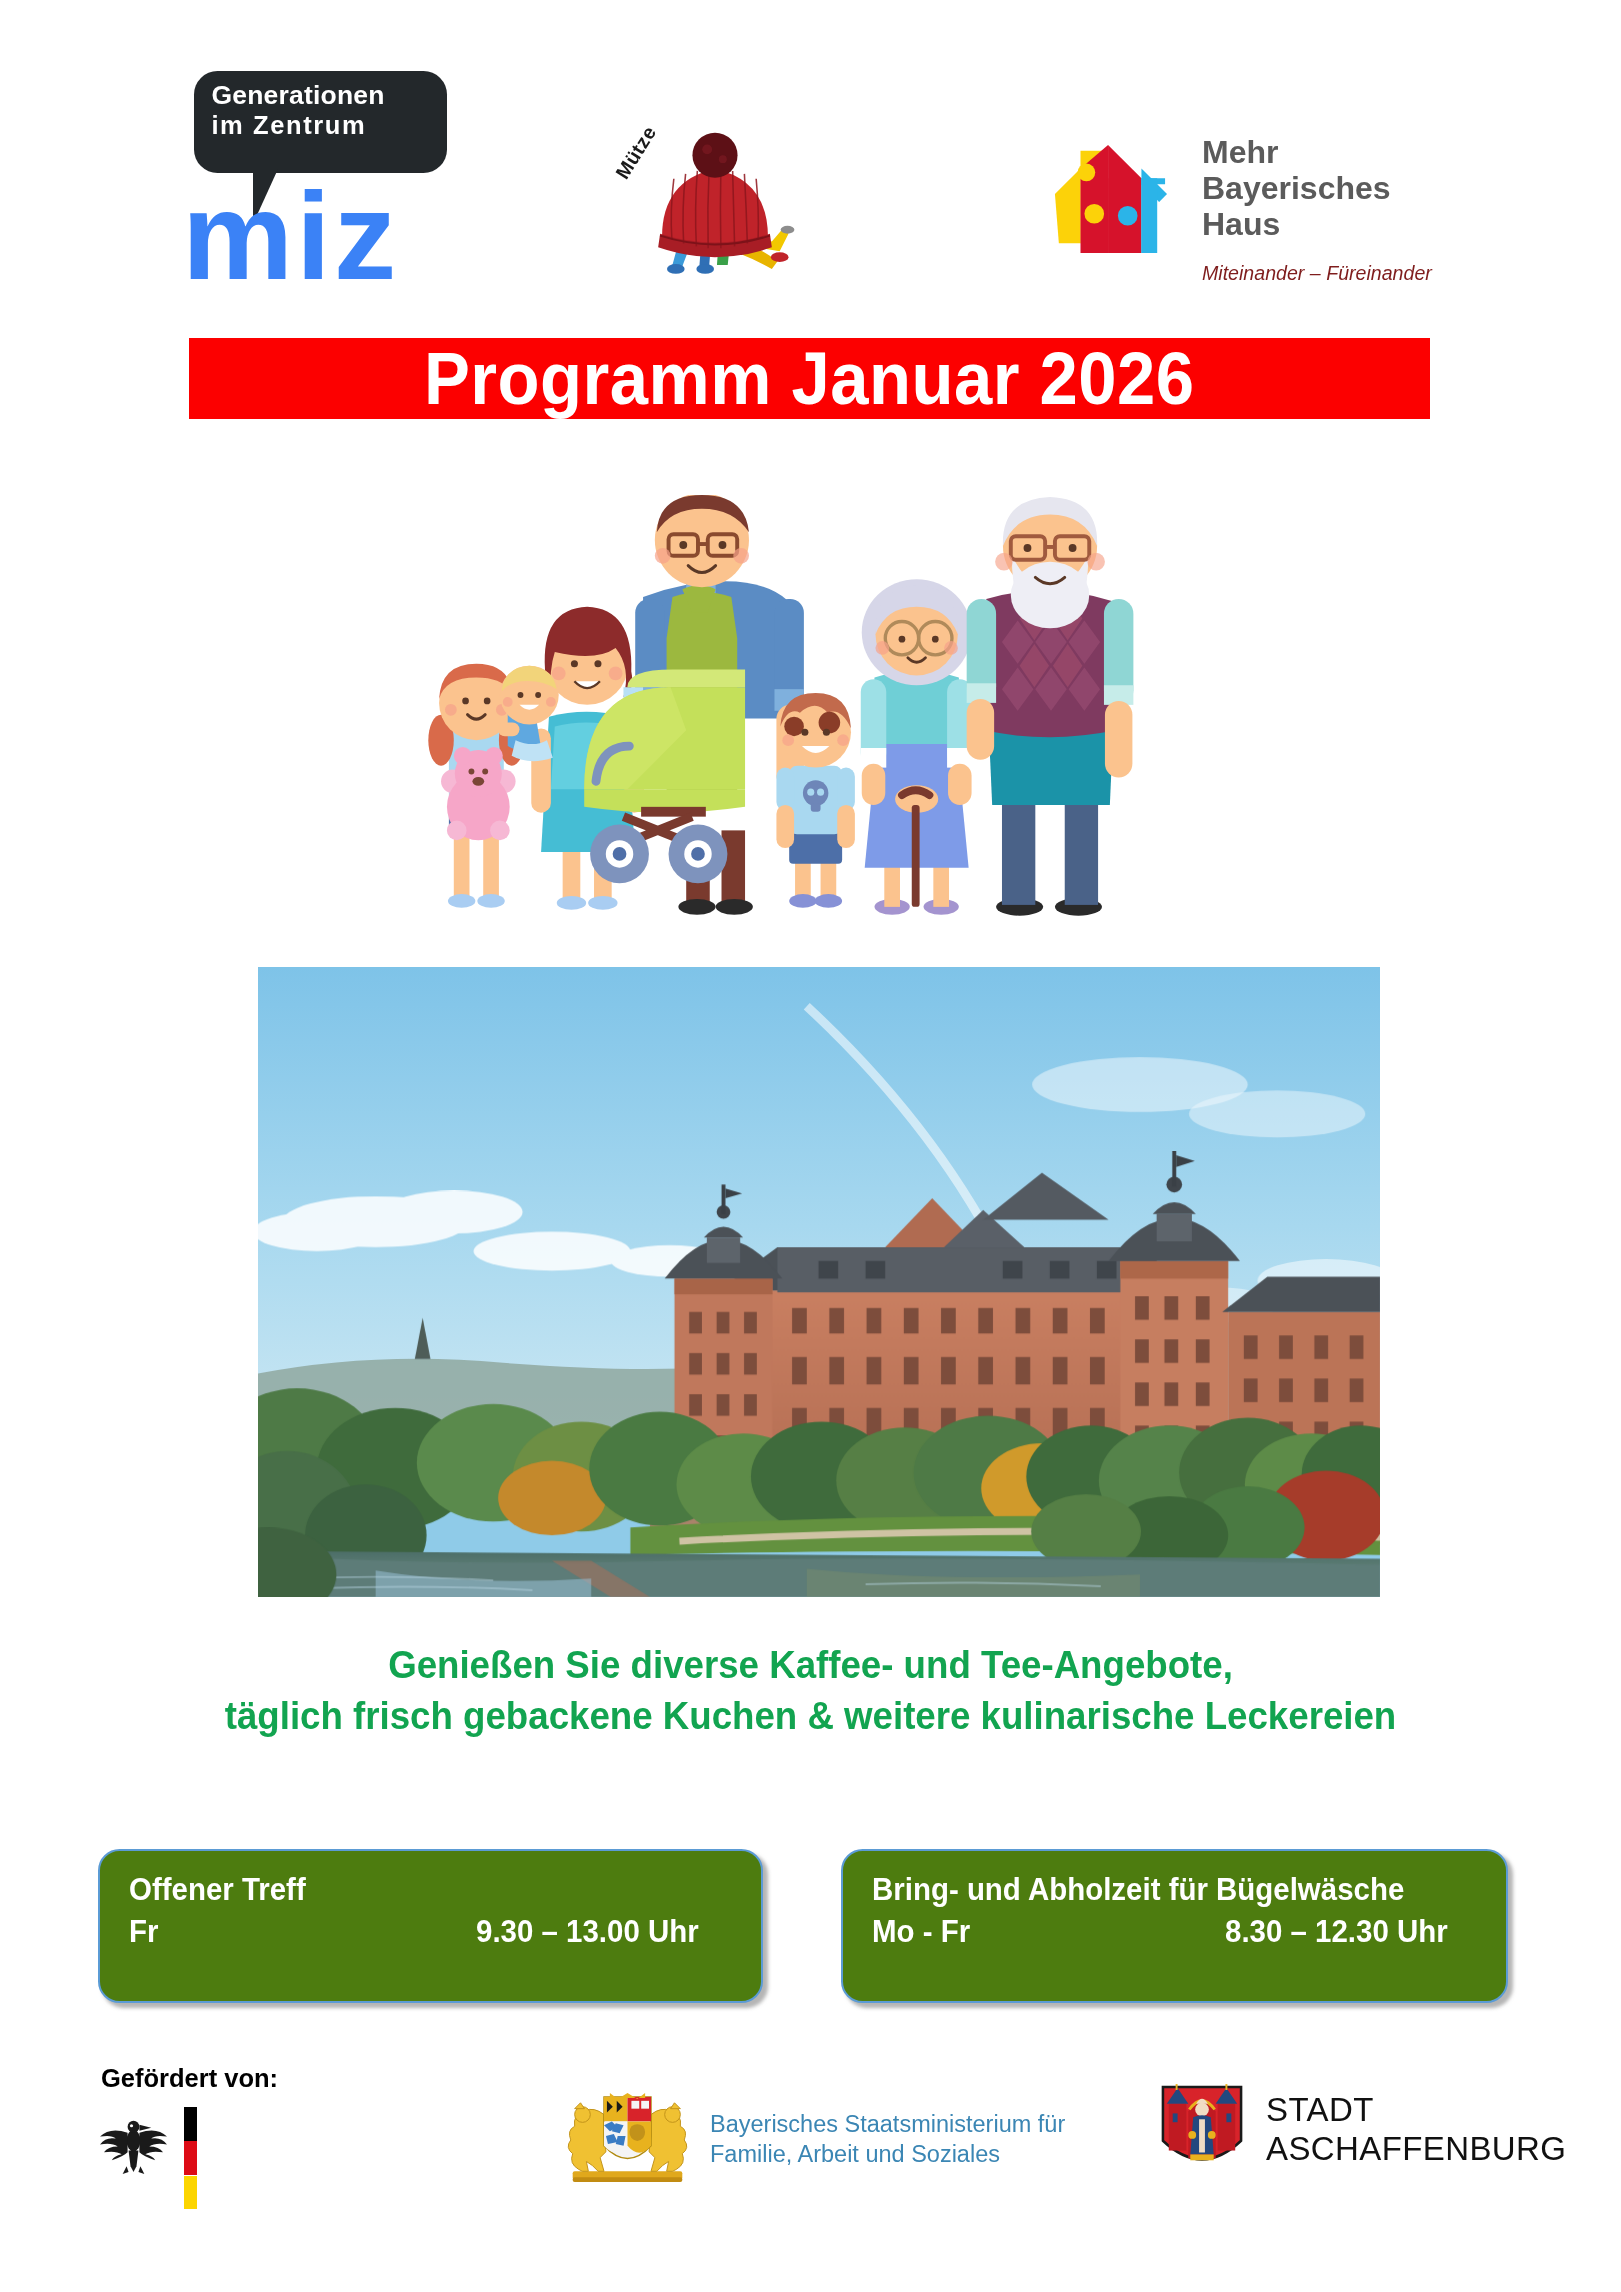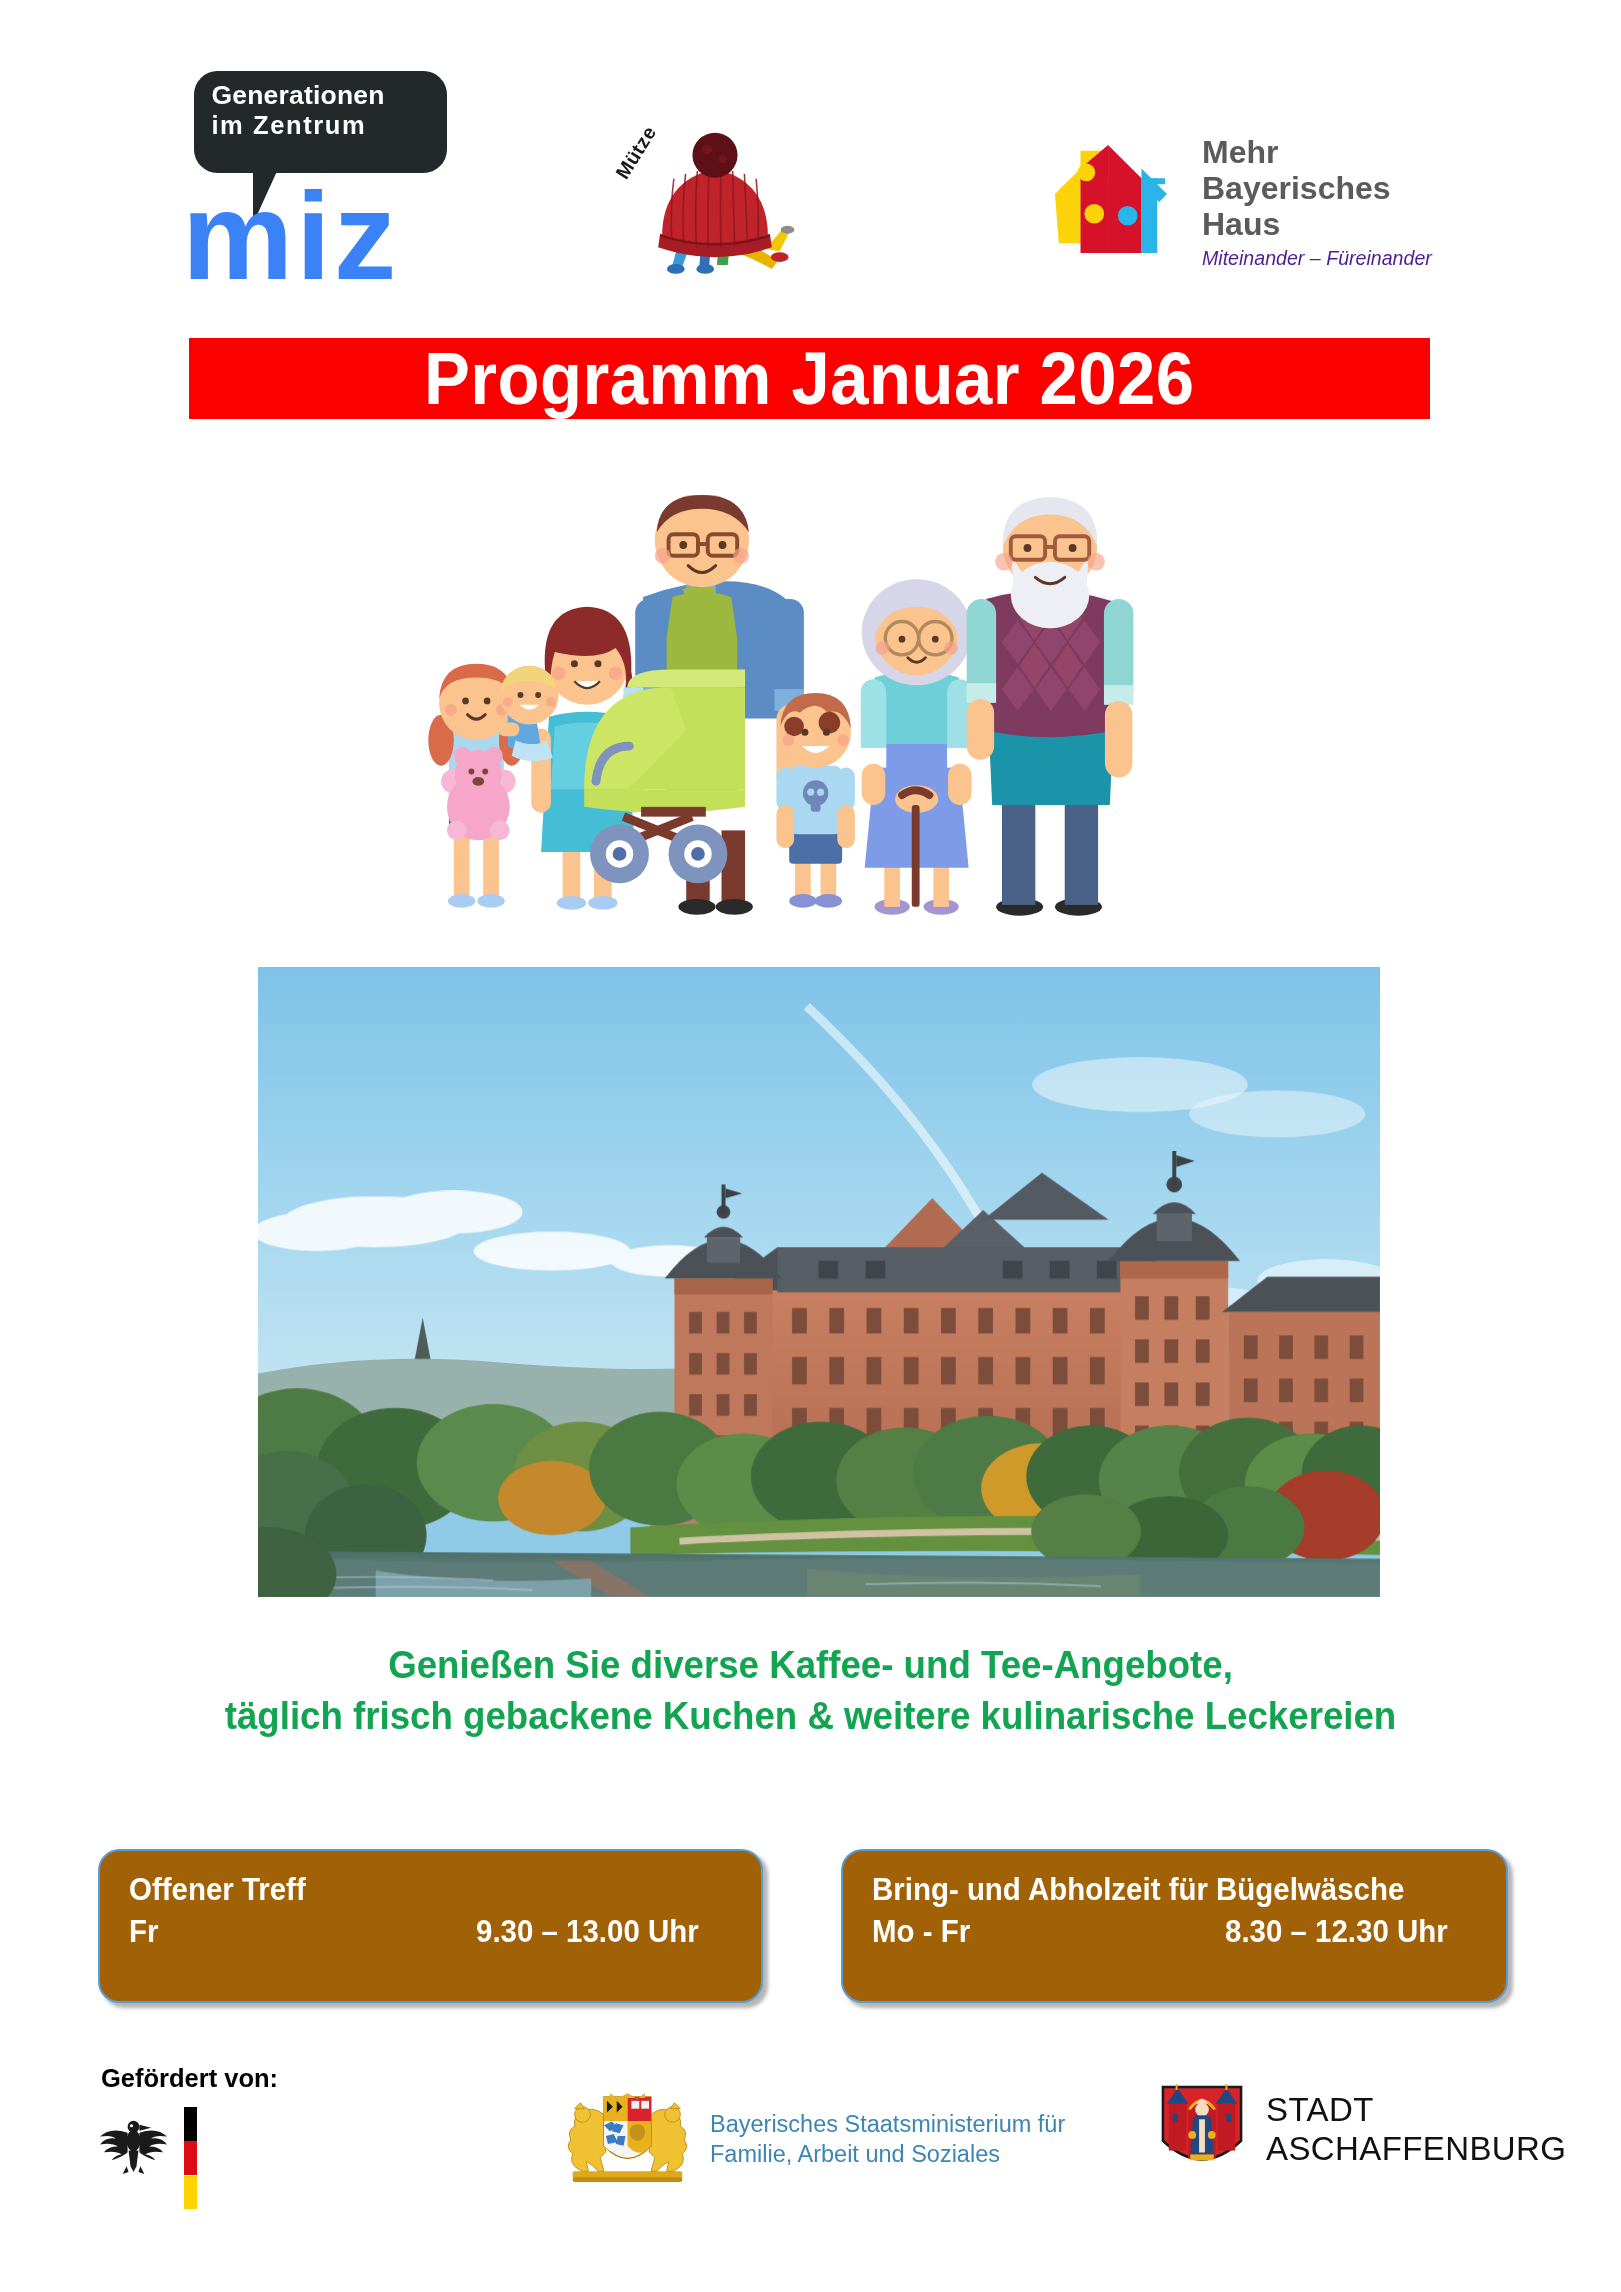--- a/index.html
+++ b/index.html
@@ -117,24 +117,24 @@
     top: -2px;
   }
   .mgh-text-line {
     font-size: 32px;
     font-weight: bold;
     color: #5b5b5b;
     line-height: 1.12;
     white-space: nowrap;
   }
   .mgh-tagline {
-    margin-top: 5px;
+    margin-top: 20px;
     font-size: 19.6px;
     font-style: italic;
-    color: #4c1d95;
+    color: #7f1d1d;
     white-space: nowrap;
   }
 
   
   .title-banner {
     position: absolute;
     left: 189px;
     top: 338px;
     width: 1241px;
     height: 81px;
@@ -194,21 +194,21 @@
   
   .info-boxes {
     position: absolute;
     left: 0;
     top: 1849px;
     width: 1621px;
     height: 176px;
   }
   .info-box {
     position: absolute;
-    background: #a16207;
+    background: #4d7c0f;
     border: 2px solid #5b9bd5;
     border-radius: 21.6px;
     box-shadow: 4.9px 4.9px 3.9px rgba(120,120,120,0.55);
     box-sizing: border-box;
     padding: 17.6px 25.5px 13.7px 29px;
   }
   .info-box-left  { left: 98px;  top: 0; width: 665px; height: 154px; }
   .info-box-right { left: 841px;  top: 0; width: 667px; height: 154px; }
   .info-box-title {
     font-size: 31px;

